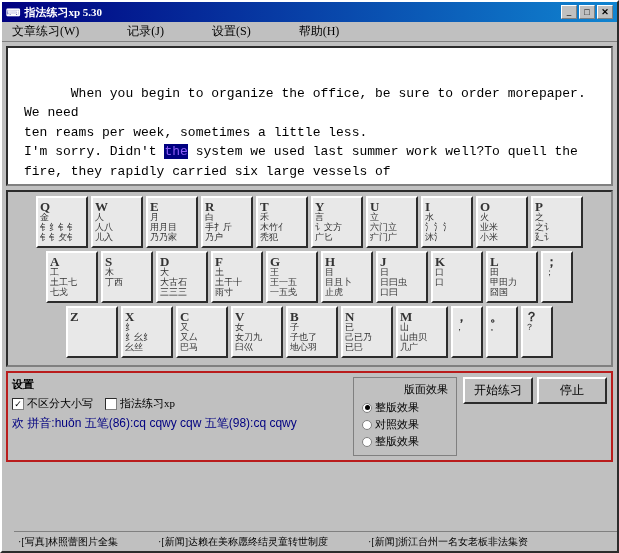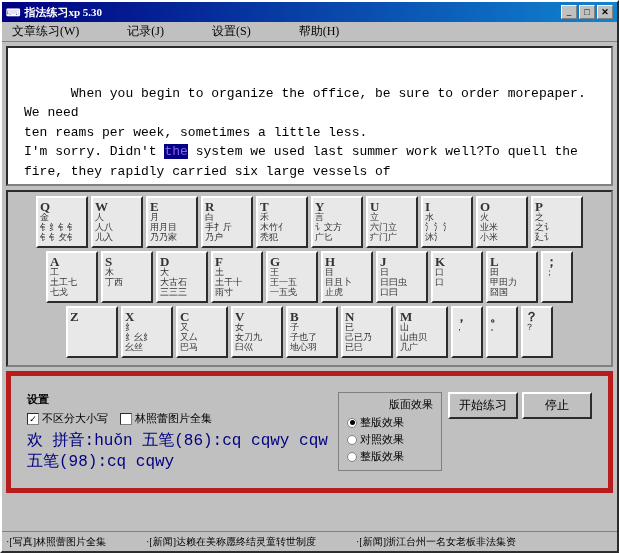--- a/index.html
+++ b/index.html
@@ -129,22 +129,22 @@
     }
     .key-small {
       width: 32px;
       height: 52px;
     }
 
     
     .settings-area {
       margin: 2px 4px;
       background: #c0c0c0;
-      border: 5px solid #b91c1c;
-      padding: 16px;
+      border: 2px solid #b91c1c;
+      padding: 4px;
       display: flex;
       align-items: flex-start;
       gap: 8px;
     }
     .settings-left {
       flex: 1;
     }
     .settings-title {
       font-size: 11px;
       font-weight: bold;
@@ -166,23 +166,23 @@
       width: 12px;
       height: 12px;
       border: 1px inset #808080;
       background: white;
       display: flex;
       align-items: center;
       justify-content: center;
       font-size: 9px;
     }
     .status-line {
-      font-size: 16px;
+      font-size: 12px;
       color: #000080;
-      font-family: Liberation Mono, monospace;
+      font-family: Liberation Sans, sans-serif;
     }
     .settings-right {
       display: flex;
       flex-direction: column;
       gap: 4px;
     }
     .radio-group {
       border: 1px solid #808080;
       padding: 4px 8px;
       font-size: 11px;
@@ -228,21 +228,21 @@
       font-size: 12px;
       cursor: pointer;
       min-width: 70px;
       text-align: center;
     }
 
     
     .status-bar {
       position: absolute;
       bottom: 0;
-      left: 0;
+      left: 12px;
       right: 0;
       height: 20px;
       background: #c0c0c0;
       border-top: 1px solid #808080;
       display: flex;
       align-items: center;
       padding: 0 4px;
       font-size: 11px;
       overflow: hidden;
       gap: 20px;
@@ -434,21 +434,21 @@
   <div class="settings-area">
     <div class="settings-left">
       <div class="settings-title">设置</div>
       <div class="checkbox-row">
         <div class="checkbox-item">
           <div class="checkbox-box">✓</div>
           <span>不区分大小写</span>
         </div>
         <div class="checkbox-item">
           <div class="checkbox-box"></div>
-          <span>林照蕾图片全集</span>
+          <span>指法练习xp</span>
         </div>
       </div>
       <div class="status-line">欢  拼音:huǒn  五笔(86):cq  cqwy  cqw  五笔(98):cq  cqwy</div>
     </div>
 
     <div class="settings-right">
       <div style="display:flex; gap:6px; align-items:flex-start;">
         <div class="radio-group">
           <div class="radio-group-title">版面效果</div>
           <div class="radio-item">

